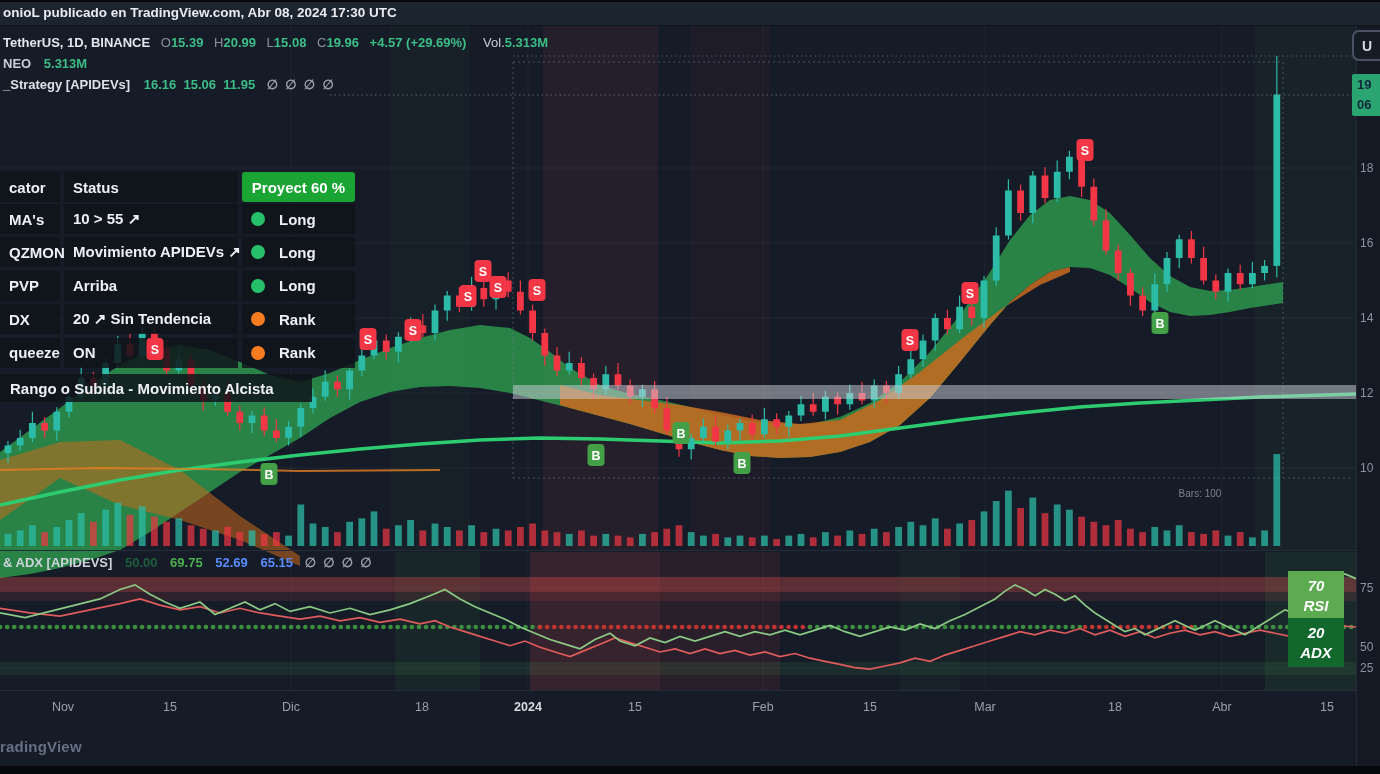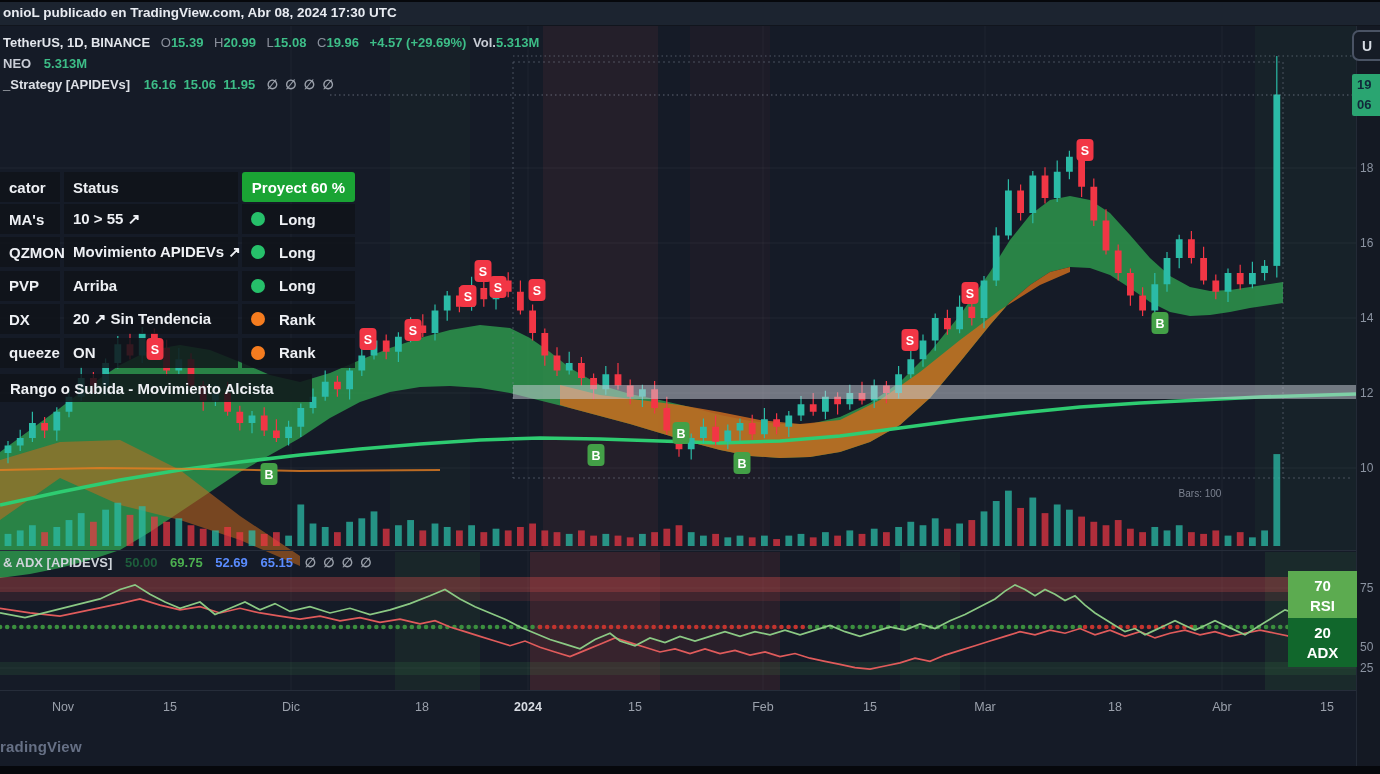--- a/index.html
+++ b/index.html
@@ -10,21 +10,21 @@
     font-size:13.5px;font-weight:700;line-height:26px;padding-left:3px;z-index:8;box-sizing:border-box;
     border-bottom:1px solid #11151d;}
   svg.layer{left:0;top:0;z-index:1;}
   svg.overlay{left:0;top:0;z-index:7;pointer-events:none;}
   .legend{left:3px;top:33px;z-index:6;font-size:13px;color:#c8ccd5;line-height:20px;}
   .legend .row{white-space:nowrap;margin-bottom:1px;}
   .lg-sym{color:#e3e6ec;font-weight:700;}
   .lg-k{color:#8a909c;margin-left:7px;}
   .lg-v{color:#3dbd87;font-weight:700;}
   .lg-chg{color:#3dbd87;font-weight:700;margin-left:7px;margin-top:28px;}
-  .lg-vol{color:#c8ccd5;font-weight:700;margin-left:3px;}
+  .lg-vol{color:#c8ccd5;font-weight:400;margin-left:13px;}
   .lg-name{color:#c9cdd6;font-weight:700;}
   .lg-strat{color:#dde0e6;font-weight:700;}
   .lg-empty{color:#9aa0aa;margin-left:8px;font-weight:700;}
   .panel{left:0;top:172px;z-index:6;font-size:15px;color:#eef0f4;}
   .p-row{position:absolute;left:0;height:30px;}
   .cell{position:absolute;background:rgba(15,19,25,0.84);height:100%;display:flex;align-items:center;
     padding-left:9px;box-sizing:border-box;font-weight:700;white-space:nowrap;}
   .c1{left:0;width:60px;}
   .c2{left:64px;width:174px;}
   .c3{left:242px;width:113px;}
@@ -32,22 +32,22 @@
   .dot{width:14px;height:14px;border-radius:50%;margin-right:14px;flex:0 0 auto;}
   .p-footer{position:absolute;left:0;top:199px;width:312px;height:28px;background:rgba(15,19,25,0.84);
     color:#eef0f4;font-weight:700;display:flex;align-items:center;padding-left:10px;box-sizing:border-box;}
   .right-axis{left:1356px;top:26px;width:24px;height:748px;background:#141923;border-left:1px solid #232a36;z-index:3;}
   .ax-lbl{position:absolute;left:3px;color:#8b93a1;font-size:12px;font-weight:400;}
   .usd-btn{left:1352px;top:30px;width:40px;height:31px;background:#161c26;border:2px solid #4a5364;
     border-radius:7px;z-index:9;color:#d6dae2;font-size:14px;font-weight:700;display:flex;align-items:center;
     padding-left:8px;box-sizing:border-box;}
   .price-label{left:1352px;top:74px;width:40px;height:42px;background:#2aa571;border-radius:2px;z-index:9;
     color:#11283a;font-size:13px;font-weight:700;line-height:20px;padding:1px 0 0 5px;box-sizing:border-box;}
-  .rsi-box,.adx-box{left:1288px;width:69px;z-index:9;color:#fff;font-size:15px;font-weight:700;
-    text-align:center;line-height:1.35;padding-top:5px;box-sizing:border-box;}
+  .rsi-box,.adx-box{left:1288px;width:56px;z-index:9;color:#fff;font-size:15px;font-weight:700;
+    text-align:center;line-height:1.35;padding-top:5px;box-sizing:border-box;font-style:italic;}
   .rsi-box{top:571px;height:47px;background:#5cab50;}
   .adx-box{top:618px;height:49px;background:#11672c;}
   .blegend{left:3px;top:555px;z-index:6;font-size:13px;font-weight:700;color:#cfd3da;white-space:nowrap;}
   .bl-dim{color:#1d5e3c;margin-left:9px;}
   .bl-g{color:#4caf50;margin-left:9px;}
   .bl-b{color:#5a8cff;margin-left:9px;}
   .bl-e{color:#9aa0aa;margin-left:8px;}
   .bars-lbl{left:1140px;top:488px;width:120px;text-align:center;color:#7b8290;font-size:10px;z-index:6;}
   .xaxis{left:0;top:690px;width:1380px;height:36px;border-top:1px solid #262d3a;z-index:2;}
   .xt{position:absolute;top:9px;transform:translateX(-50%);color:#9aa0ab;font-size:12.5px;}

